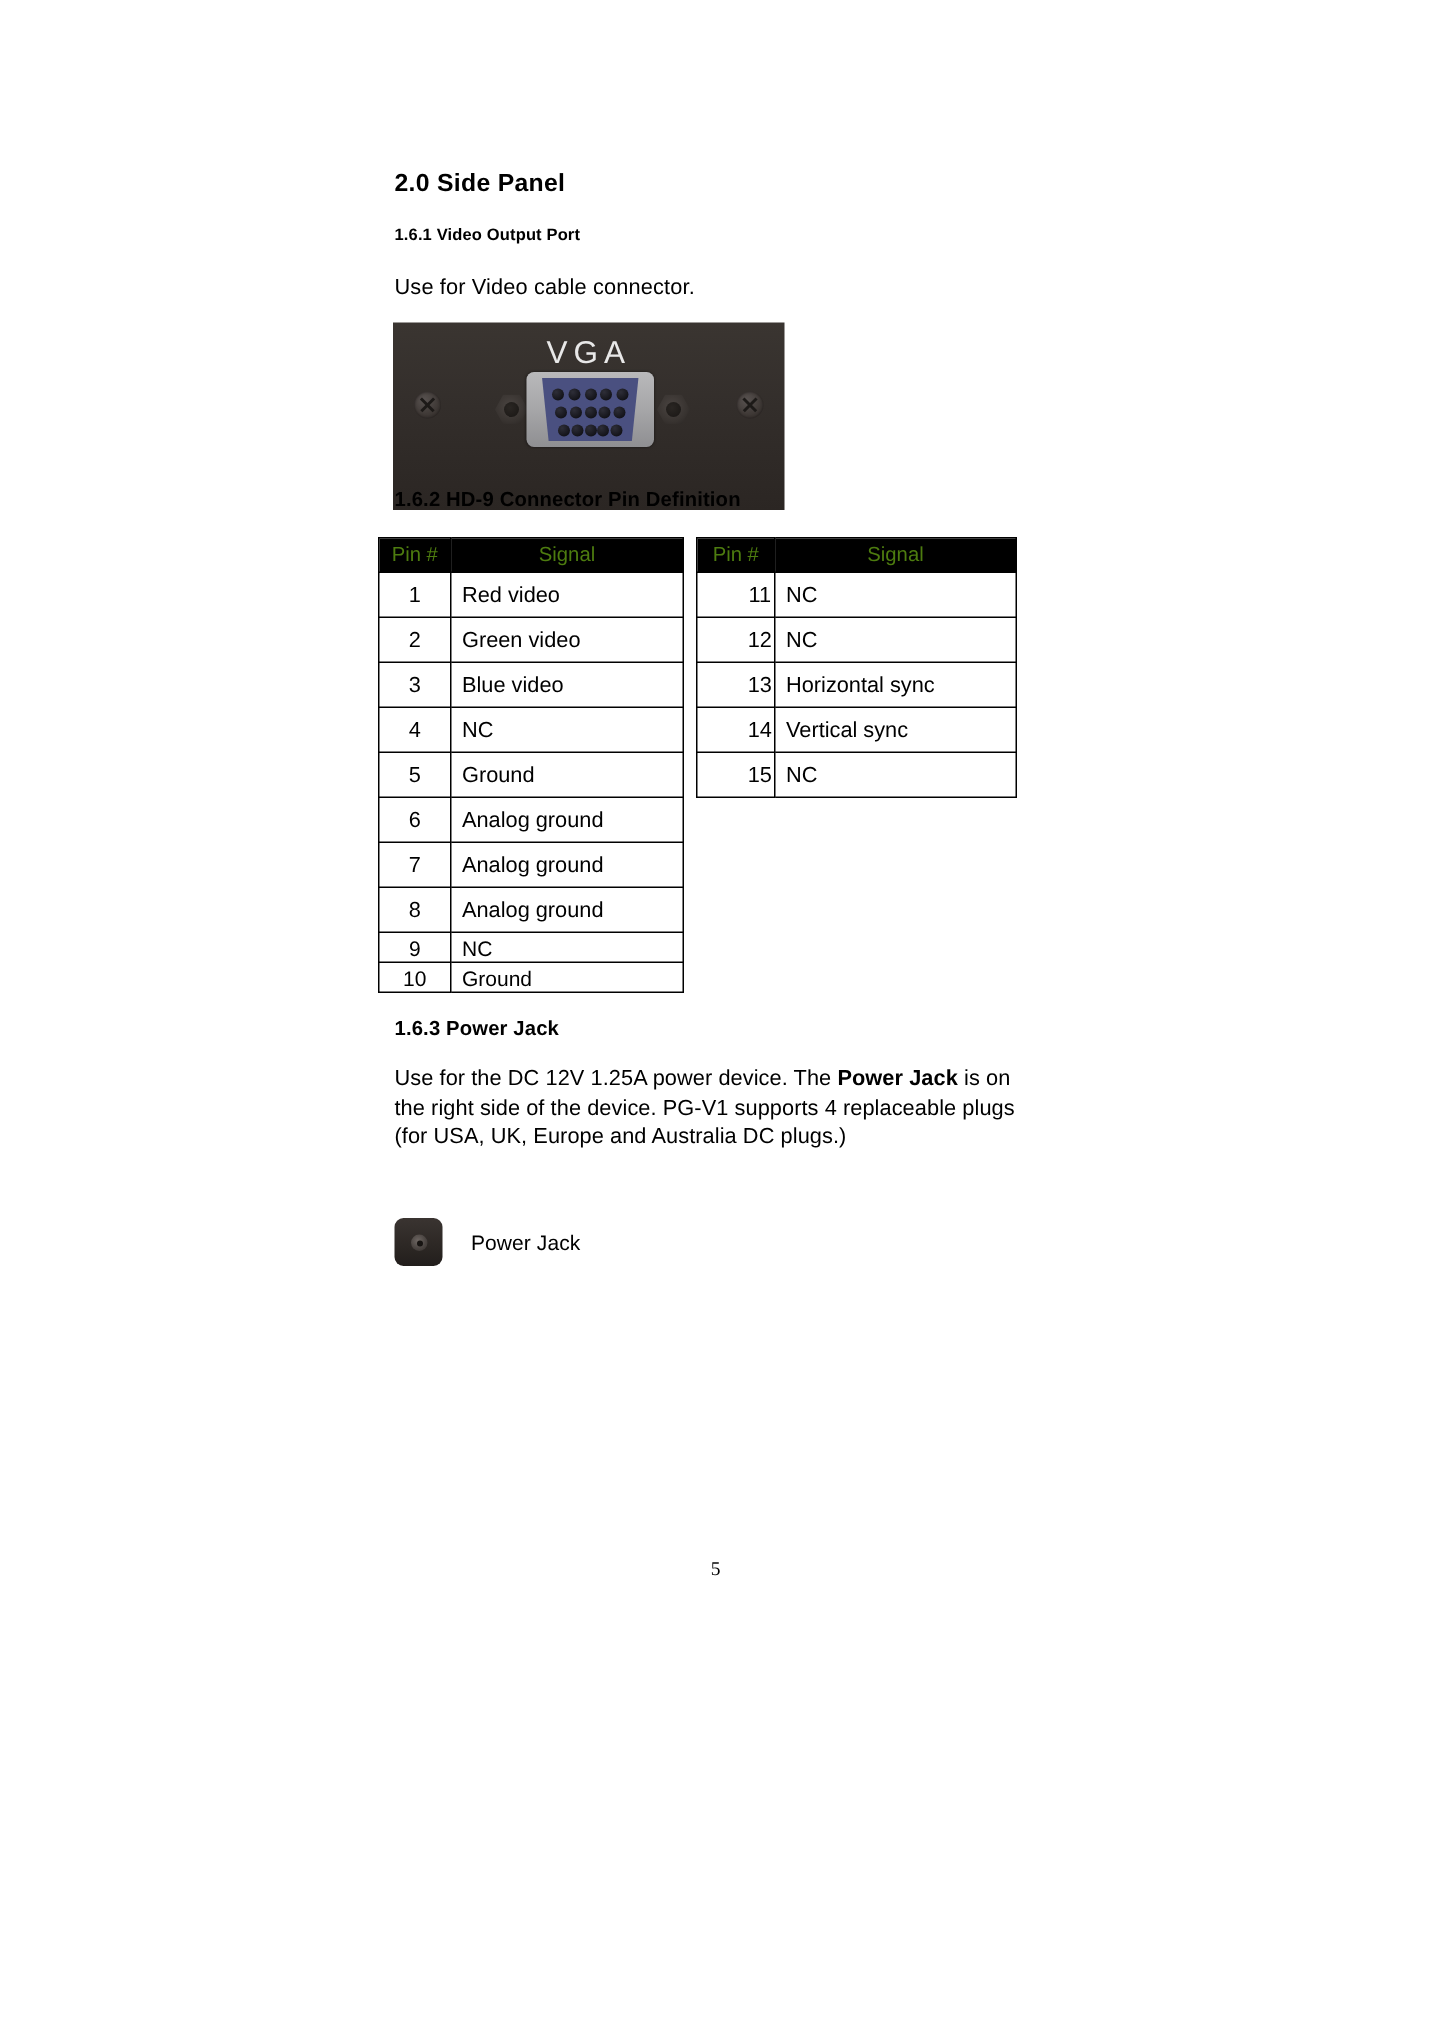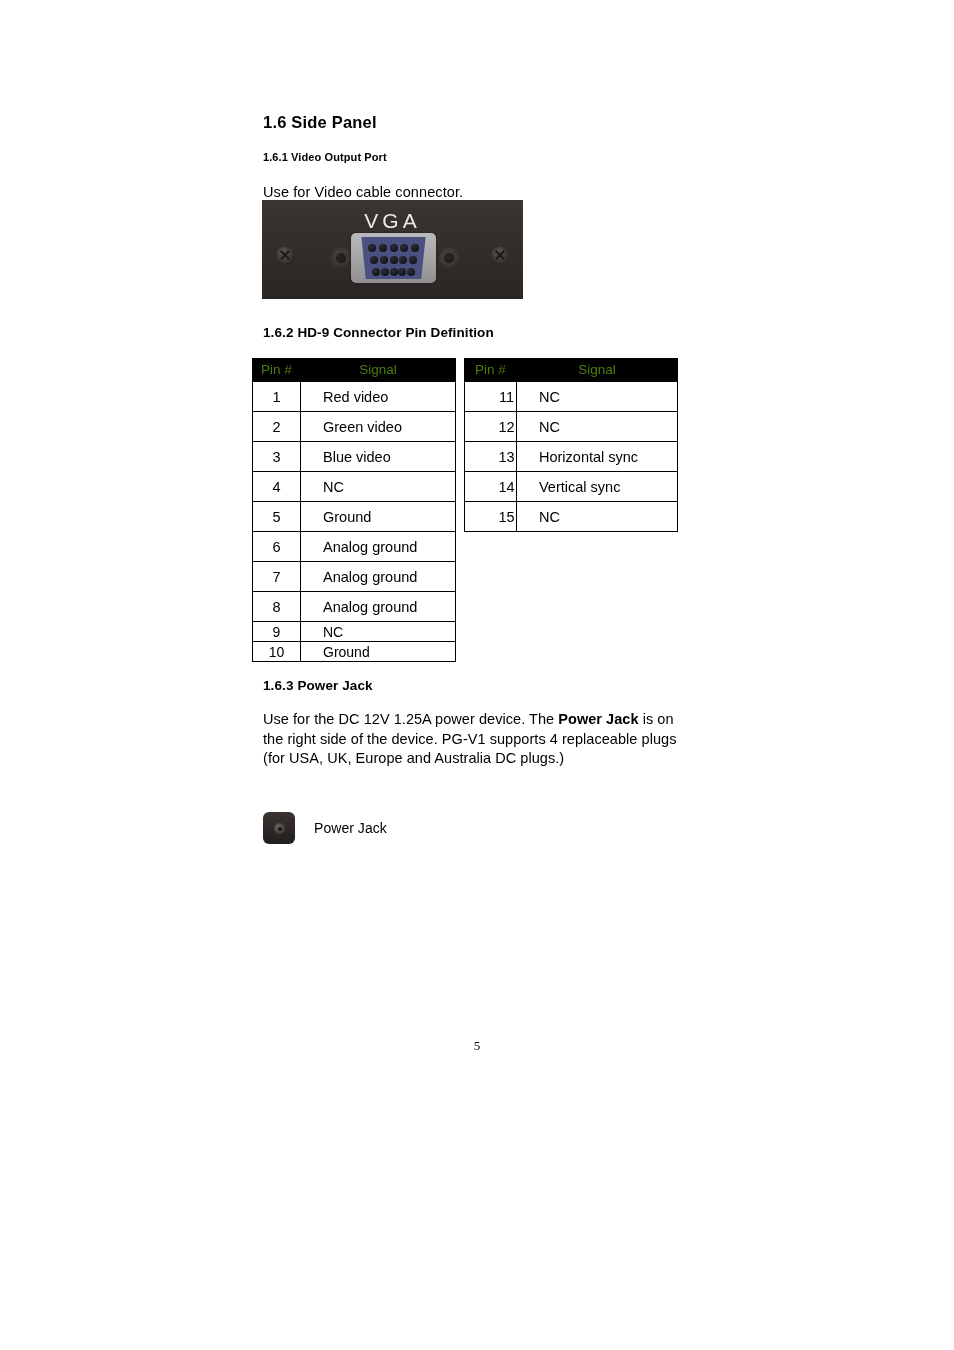--- a/index.html
+++ b/index.html
@@ -66,22 +66,22 @@
     left: 0; top: 1038px;
     width: 954px;
     text-align: center;
     font-size: 13px;
     font-family: "Liberation Serif", serif;
   }
 
   
   .vga-panel {
     position: absolute;
-    left: 262px; top: 200px;
-    width: 261px; height: 99px;
+    left: 262px; top: 215px;
+    width: 261px; height: 125px;
     background: linear-gradient(180deg, #3a3531 0%, #332e2b 45%, #2b2623 100%);
     overflow: hidden;
   }
   .vga-panel .vga-label {
     position: absolute;
     left: 0; top: 9px;
     width: 261px;
     text-align: center;
     color: #e8e8e8;
     font-size: 21px;
@@ -180,21 +180,21 @@
     height: 30px;
     vertical-align: middle;
   }
   .pin-table td.num {
     text-align: center;
     width: 48px;
   }
   .pin-table.right td.num { width: 52px; padding-left: 32px; }
   .pin-table td.sig {
     text-align: left;
-    padding-left: 22px;
+    padding-left: 7px;
   }
   .pin-table tr.compact td { height: 20px; font-size: 14px; }
 
   .pin-table.left  th.num-h { width: 48px; }
   .pin-table.right th.num-h { width: 52px; }
 
   
   .pj-wrap {
     position: absolute;
     left: 263px; top: 812px;
@@ -226,21 +226,21 @@
     margin-left: 19px;
     font-size: 14px;
     letter-spacing: 0.05px;
   }
 </style>
 </head>
 <body>
 
 <div class="page">
 
-  <div class="h-main">1.6 Side Panel</div>
+  <div class="h-main">2.0 Side Panel</div>
 
   <div class="h-sub1">1.6.1 Video Output Port</div>
 
   <div class="body-line">Use for Video cable connector.</div>
 
   <div class="vga-panel">
     <div class="vga-label">VGA</div>
 
     <div class="corner-screw left"></div>
     <div class="corner-screw right"></div>

